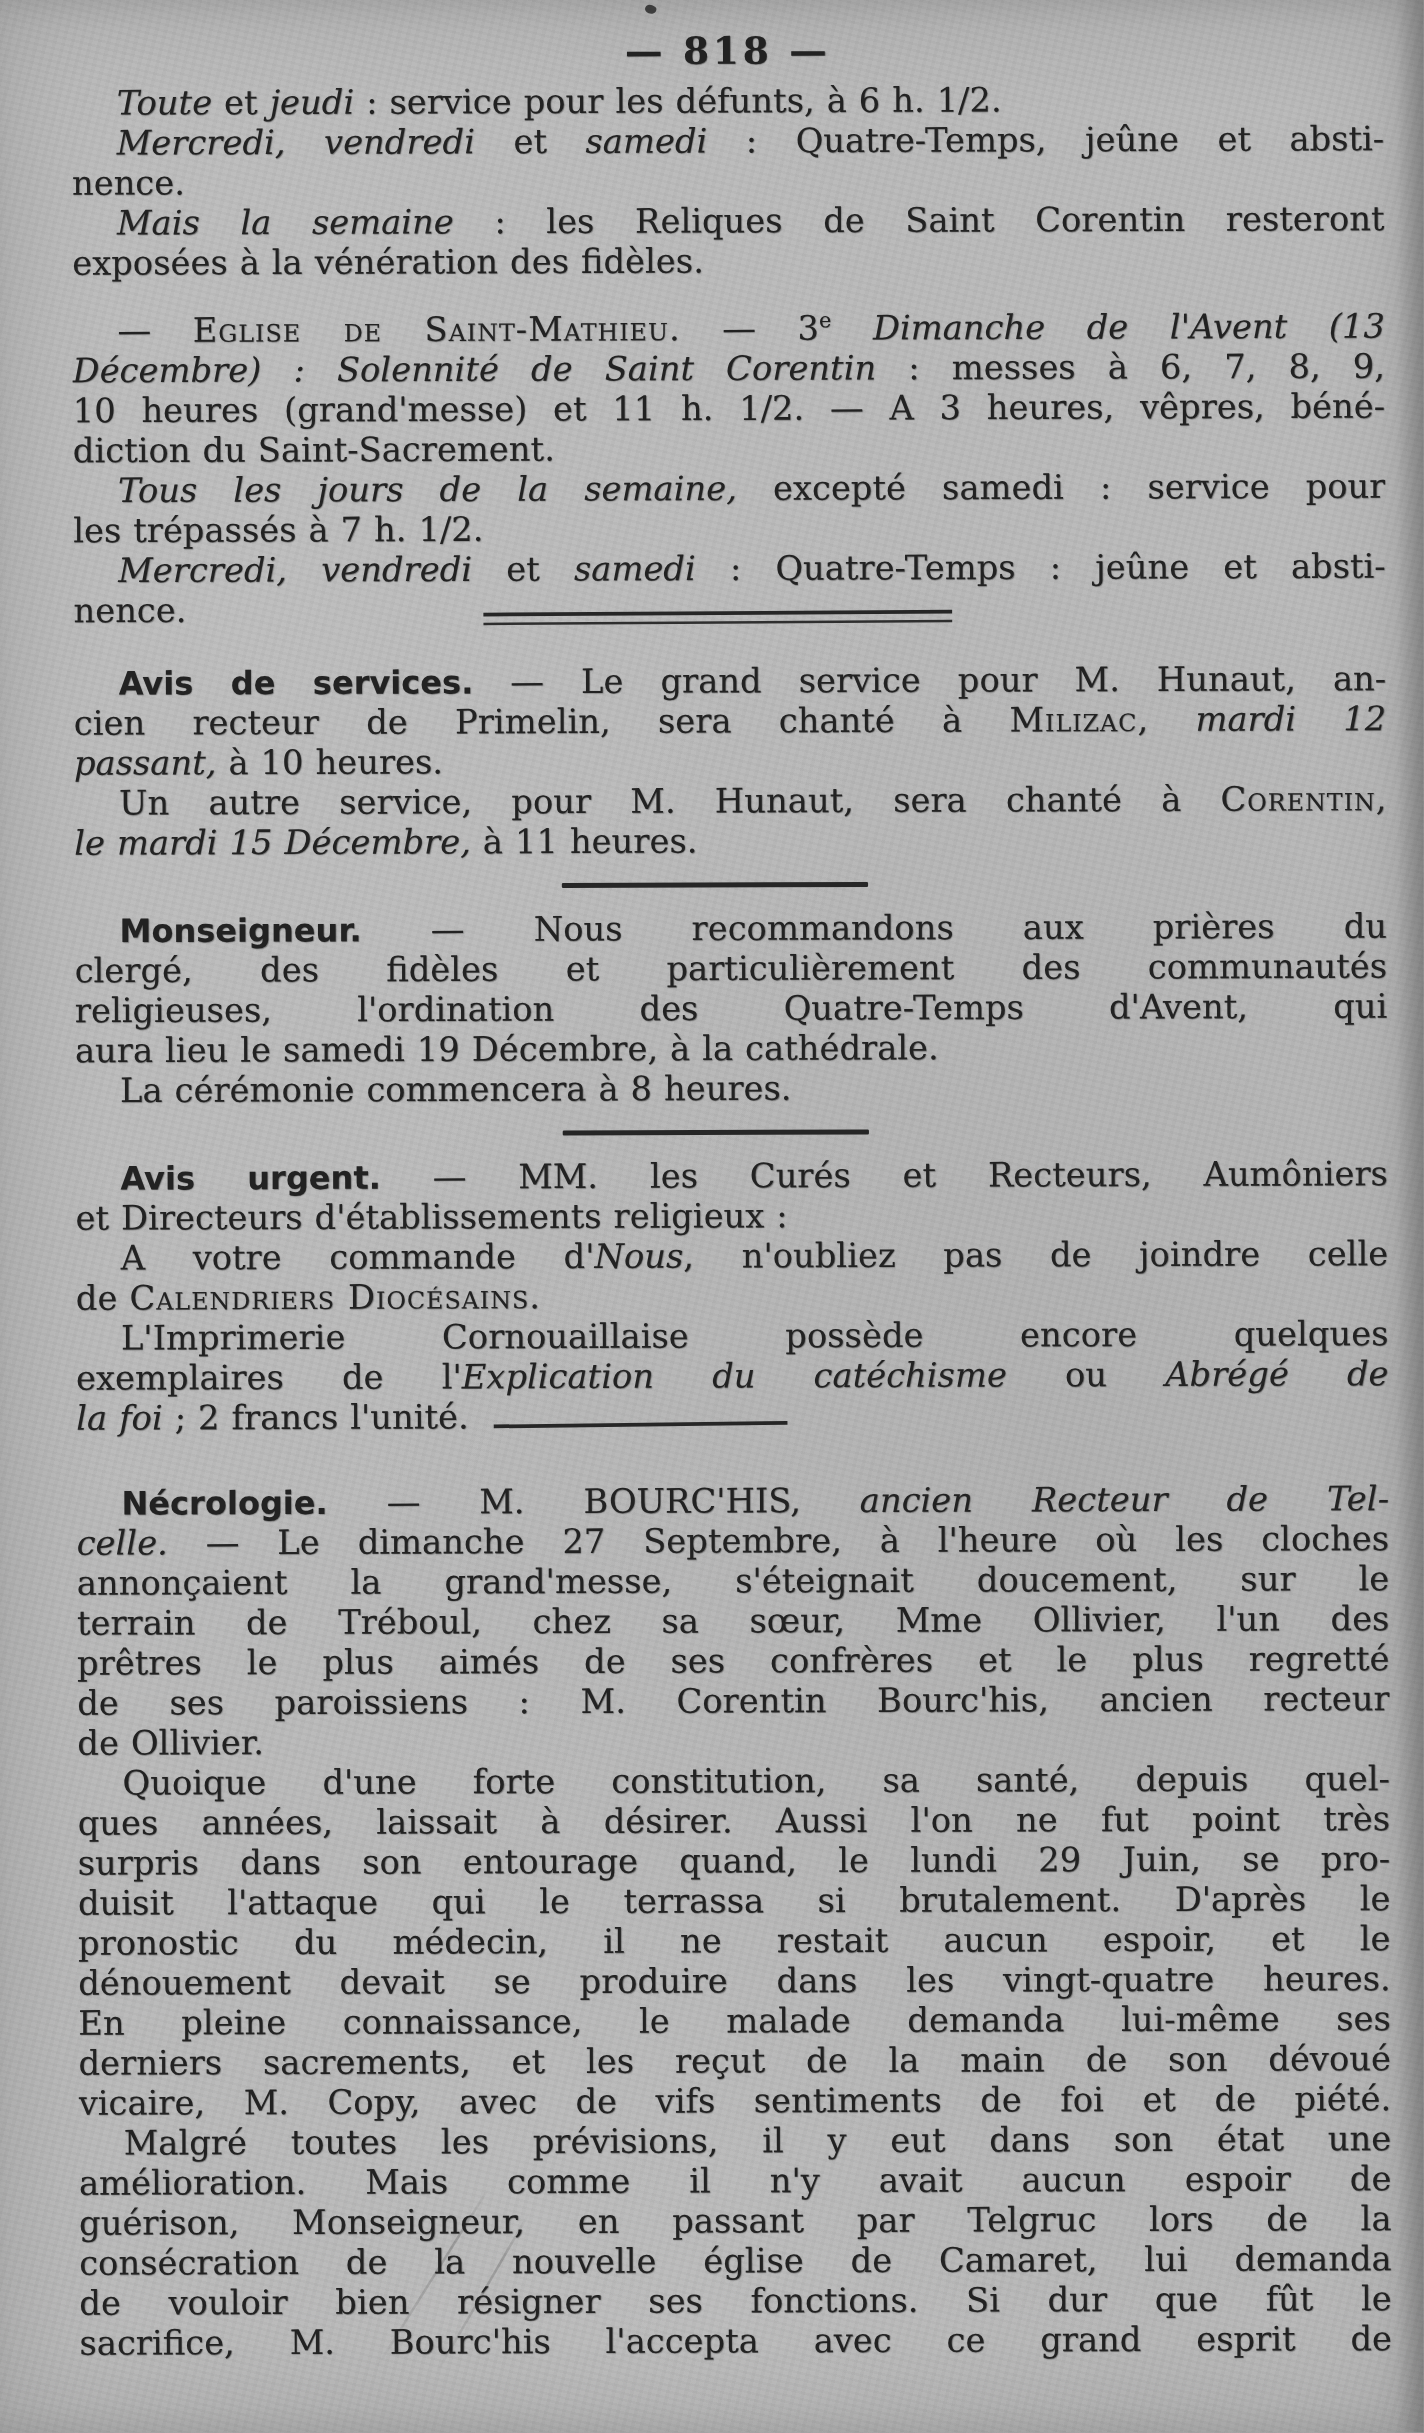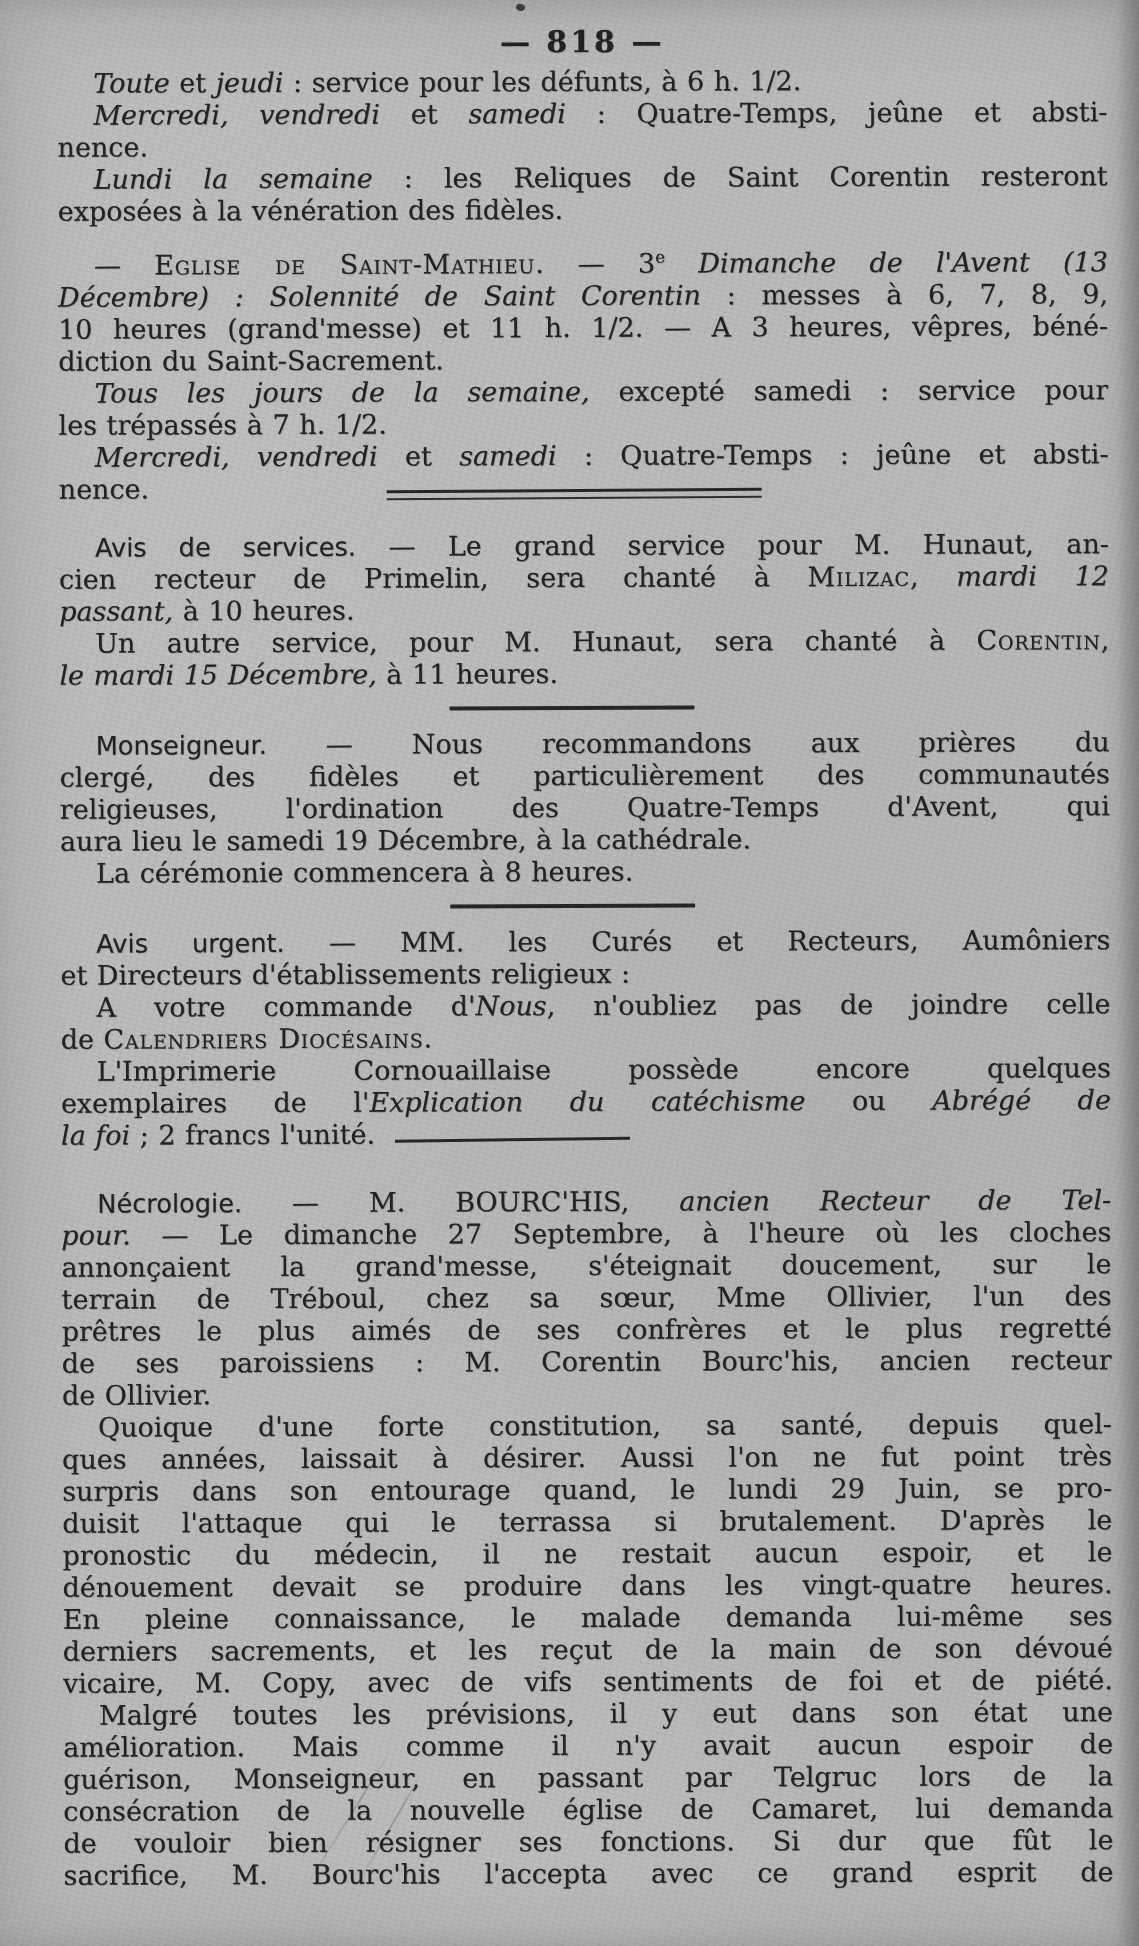--- a/index.html
+++ b/index.html
@@ -39,21 +39,21 @@
     white-space:normal;
     text-shadow:0.5px 0.5px 0.9px rgba(15,15,15,0.45);
     word-spacing:1px;
   }
   .line.ind{text-indent:36px;}
   .line.just{text-align:justify;}
   .line.just::after{content:"";display:inline-block;width:100%;height:0;}
   .line.has-trail{display:flex;align-items:flex-end;overflow:visible;}
   .line.has-trail .txt{flex:none;}
   .seg-i{font-style:italic;}
-  .seg-b{font-family:"DejaVu Sans","Liberation Sans",sans-serif;font-weight:normal;font-size:0.95em;}
+  .seg-b{font-family:"DejaVu Sans","Liberation Sans",sans-serif;font-weight:bold;font-size:0.95em;}
   .seg-sc{font-variant:small-caps;letter-spacing:0.8px;}
   .seg-sp{font-size:0.62em;vertical-align:super;line-height:0;}
   .trail-rule{flex:none;display:block;}
   .trail-rule.double{
     width:375px;margin-left:238px;margin-bottom:5px;
     height:5px;border-top:3px solid #262626;border-bottom:2px solid #2e2e2e;
     transform:rotate(-0.15deg);
   }
   .trail-rule.single{
     width:235px;margin-left:20px;margin-bottom:9px;
@@ -77,21 +77,21 @@
 <div class="scratch s2"></div>
 <div class="edge-shade"></div>
 
 <div class="page-inner">
   <div class="pagenum">— 818 —</div>
   <div class="content">
       <div class="block" id="blk-intro-services">
         <div class="line ind"><span class="seg-i">Toute</span><span> et </span><span class="seg-i">jeudi</span><span> : service pour les défunts, à 6 h. 1/2.</span></div>
         <div class="line ind just"><span class="seg-i">Mercredi, vendredi</span><span> et </span><span class="seg-i">samedi</span><span> : Quatre-Temps, jeûne et absti-</span></div>
         <div class="line"><span>nence.</span></div>
-        <div class="line ind just"><span class="seg-i">Lundi la semaine</span><span> : les Reliques de Saint Corentin resteront</span></div>
+        <div class="line ind just"><span class="seg-i">Mais la semaine</span><span> : les Reliques de Saint Corentin resteront</span></div>
         <div class="line"><span>exposées à la vénération des fidèles.</span></div>
       </div>
       <div class="block" id="blk-eglise-saint-mathieu">
         <div class="line ind just"><span>— </span><span class="seg-sc">Eglise de Saint-Mathieu.</span><span> — 3</span><span class="seg-sp">e</span><span> </span><span class="seg-i">Dimanche de l'Avent (13</span></div>
         <div class="line just"><span class="seg-i">Décembre) : Solennité de Saint Corentin</span><span> : messes à 6, 7, 8, 9,</span></div>
         <div class="line just"><span>10 heures (grand'messe) et 11 h. 1/2. — A 3 heures, vêpres, béné-</span></div>
         <div class="line"><span>diction du Saint-Sacrement.</span></div>
         <div class="line ind just"><span class="seg-i">Tous les jours de la semaine,</span><span> excepté samedi : service pour</span></div>
         <div class="line"><span>les trépassés à 7 h. 1/2.</span></div>
         <div class="line ind just"><span class="seg-i">Mercredi, vendredi</span><span> et </span><span class="seg-i">samedi</span><span> : Quatre-Temps : jeûne et absti-</span></div>
@@ -127,21 +127,21 @@
         <div class="line"><span>de </span><span class="seg-sc">Calendriers Diocésains</span><span>.</span></div>
         <div class="line ind just"><span>L'Imprimerie Cornouaillaise possède encore quelques</span></div>
         <div class="line just"><span>exemplaires de l'</span><span class="seg-i">Explication du catéchisme</span><span> ou </span><span class="seg-i">Abrégé de</span></div>
         <div class="line has-trail">
           <span class="txt"><span class="seg-i">la foi</span><span> ; 2 francs l'unité.</span></span>
           <span class="trail-rule single"></span>
         </div>
       </div>
       <div class="block" id="blk-necrologie">
         <div class="line ind just"><span class="seg-b">Nécrologie.</span><span> — M. BOURC'HIS, </span><span class="seg-i">ancien Recteur de Tel-</span></div>
-        <div class="line just"><span class="seg-i">pour.</span><span> — Le dimanche 27 Septembre, à l'heure où les cloches</span></div>
+        <div class="line just"><span class="seg-i">celle.</span><span> — Le dimanche 27 Septembre, à l'heure où les cloches</span></div>
         <div class="line just"><span>annonçaient la grand'messe, s'éteignait doucement, sur le</span></div>
         <div class="line just"><span>terrain de Tréboul, chez sa sœur, Mme Ollivier, l'un des</span></div>
         <div class="line just"><span>prêtres le plus aimés de ses confrères et le plus regretté</span></div>
         <div class="line just"><span>de ses paroissiens : M. Corentin Bourc'his, ancien recteur</span></div>
         <div class="line"><span>de Ollivier.</span></div>
         <div class="line ind just"><span>Quoique d'une forte constitution, sa santé, depuis quel-</span></div>
         <div class="line just"><span>ques années, laissait à désirer. Aussi l'on ne fut point très</span></div>
         <div class="line just"><span>surpris dans son entourage quand, le lundi 29 Juin, se pro-</span></div>
         <div class="line just"><span>duisit l'attaque qui le terrassa si brutalement. D'après le</span></div>
         <div class="line just"><span>pronostic du médecin, il ne restait aucun espoir, et le</span></div>

